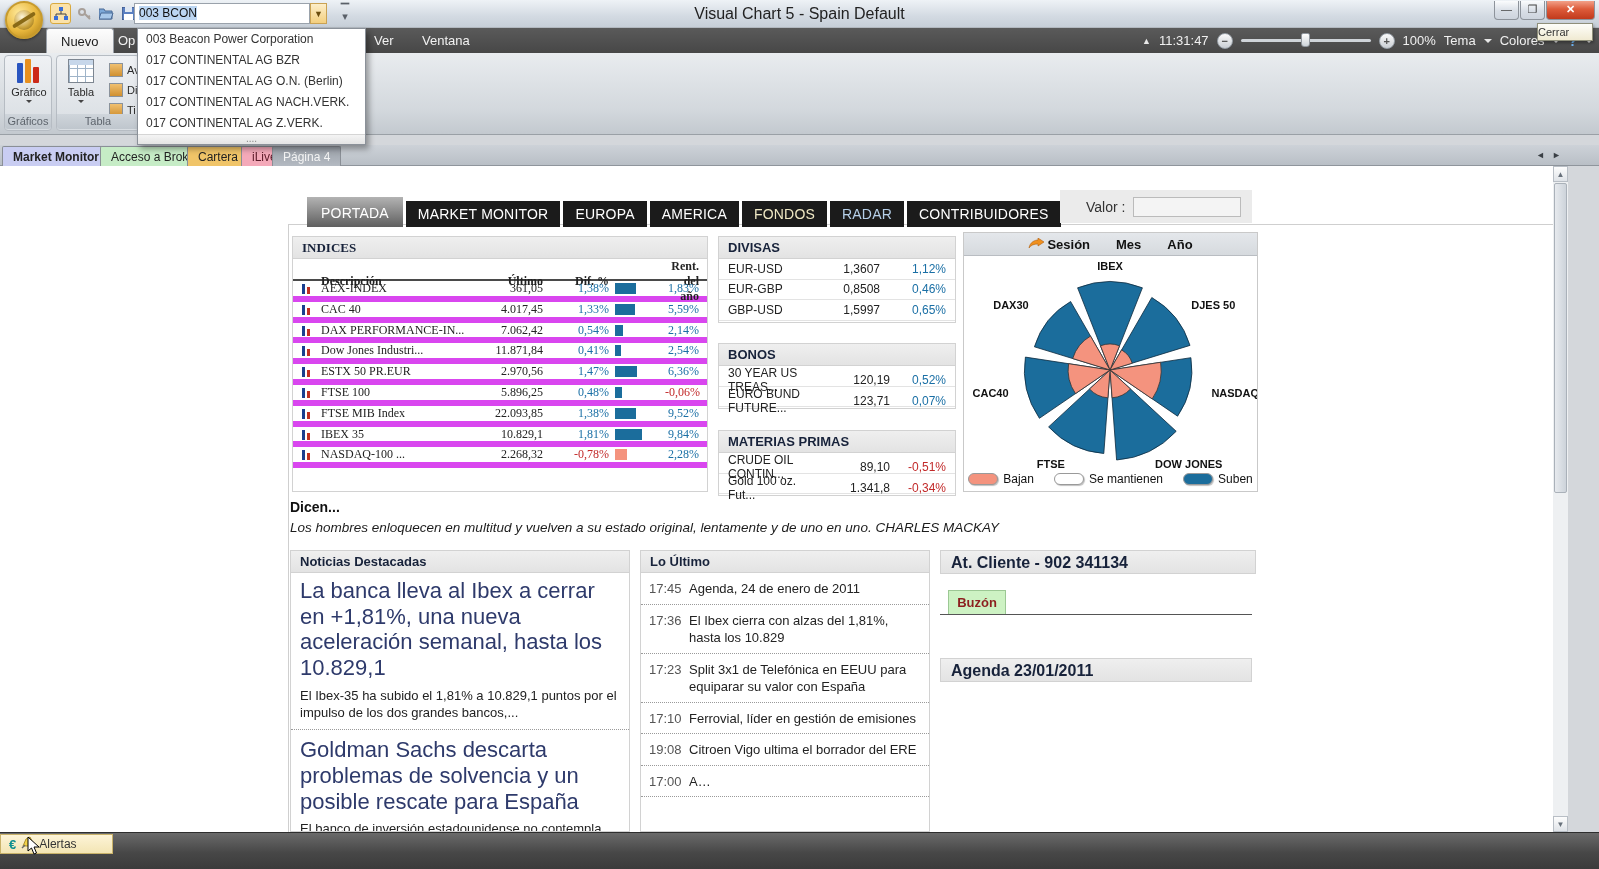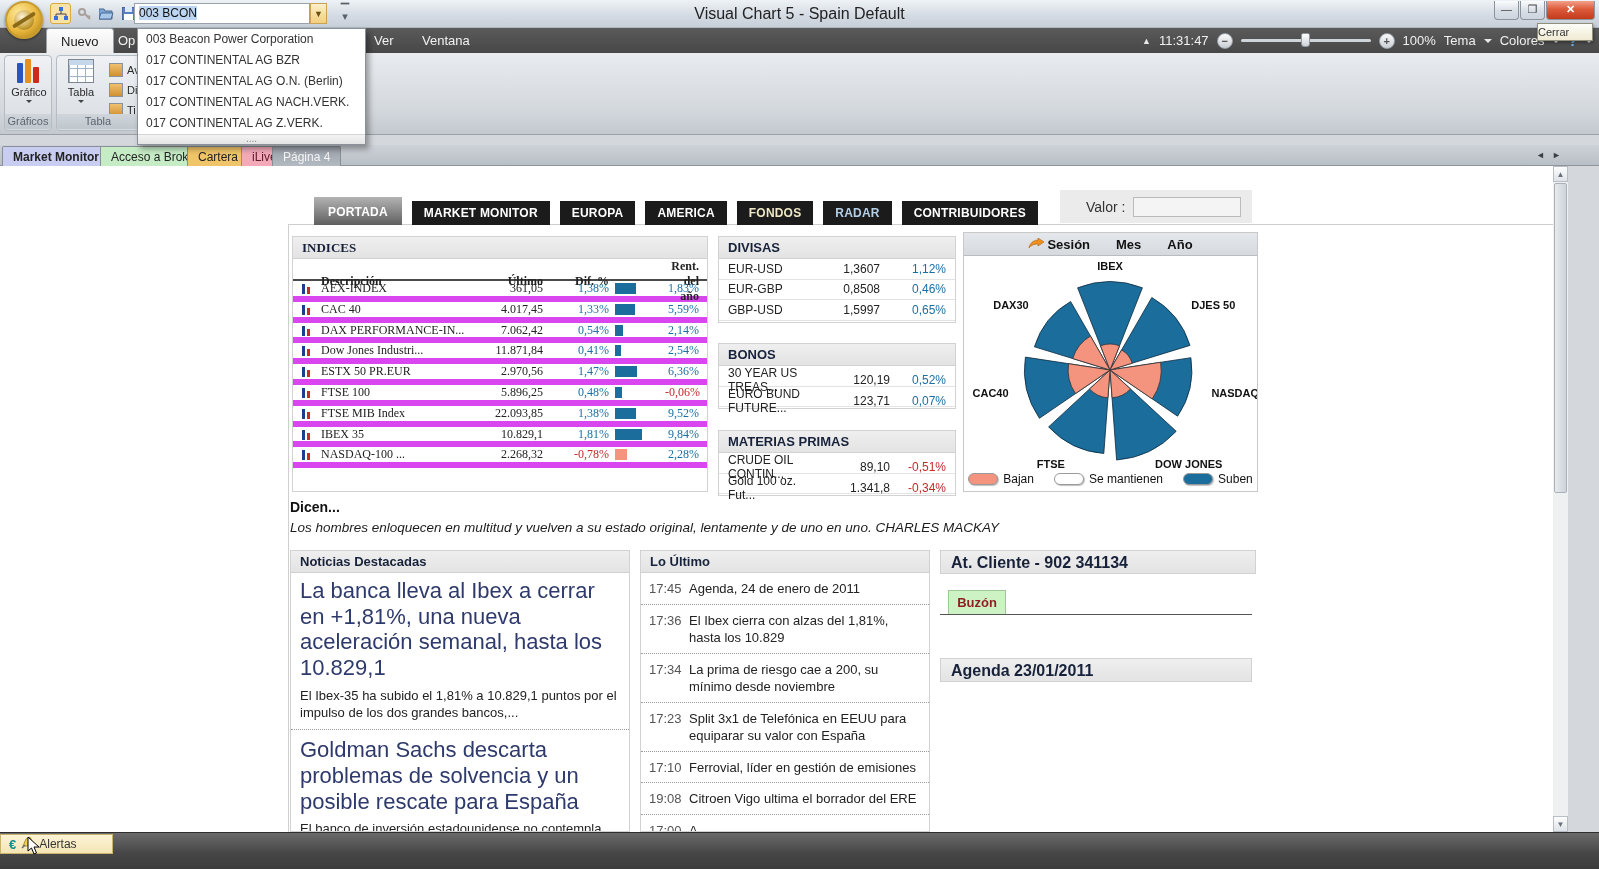--- a/index.html
+++ b/index.html
@@ -106,22 +106,22 @@
     border-left:1px solid #cfcfcf; border-top:1px solid #cfcfcf; }
   
   #vscroll { position:absolute; left:1553px; top:166px; width:15px; height:666px; background:#eef0f2; }
   .sb-arrow { position:absolute; left:0; width:15px; height:16px; background:linear-gradient(#fdfdfd,#dfe3e8);
     border:1px solid #b8bec5; color:#67707a; font-size:8px; text-align:center; line-height:15px; }
   #sb-thumb { position:absolute; left:1px; top:17px; width:13px; height:310px;
     background:linear-gradient(90deg,#e7eaee,#cdd3da); border:1px solid #aab1b9; border-radius:2px; }
 
   
   #ctabs { position:absolute; left:307px; top:31px; display:flex; align-items:flex-end; gap:3px; }
-  .ctab { background:#1b1b1b; color:#fff; font-size:12px; font-weight:bold; padding:5px 12px 5px;
-    letter-spacing:.2px;margin-left:7px; }
+  .ctab { background:#1b1b1b; color:#fff; font-size:14px; font-weight:normal; padding:5px 12px 5px;
+    letter-spacing:.2px; }
   .ctab.active { background:linear-gradient(#b3b3b3,#5f5f5f); padding:8px 14px 6px; }
   .ctab.fondos { color:#efe8c4; } .ctab.radar { color:#b5cfe8; }
   #valor-box { position:absolute; left:1060px; top:24px; width:192px; height:33px; background:#ebebeb;
     display:flex; align-items:center; gap:8px; padding-left:26px; }
   #valor-box label { font-size:14px; color:#333; }
   #valor-input { width:108px; height:20px; background:#f4f4f4; border:1px solid #bbb; }
 
   
   .panel { position:absolute; background:#fff; border:1px solid #d2d2d2; }
   .panel-h { height:22px; background:linear-gradient(#efefef,#e3e3e3); border-bottom:1px solid #d2d2d2;
@@ -562,24 +562,20 @@
 
       <div class="lu-item">
             <span class="lu-time">17:45</span>
             <span class="lu-text">Agenda, 24 de enero de 2011</span>
           </div>
           <div class="lu-item">
             <span class="lu-time">17:36</span>
             <span class="lu-text">El Ibex cierra con alzas del 1,81%, hasta los 10.829</span>
           </div>
           <div class="lu-item">
-            <span class="lu-time">17:34</span>
-            <span class="lu-text">La prima de riesgo cae a 200, su mínimo desde noviembre</span>
-          </div>
-          <div class="lu-item">
             <span class="lu-time">17:23</span>
             <span class="lu-text">Split 3x1 de Telefónica en EEUU para equiparar su valor con España</span>
           </div>
           <div class="lu-item">
             <span class="lu-time">17:10</span>
             <span class="lu-text">Ferrovial, líder en gestión de emisiones</span>
           </div>
           <div class="lu-item">
             <span class="lu-time">19:08</span>
             <span class="lu-text">Citroen Vigo ultima el borrador del ERE</span>

